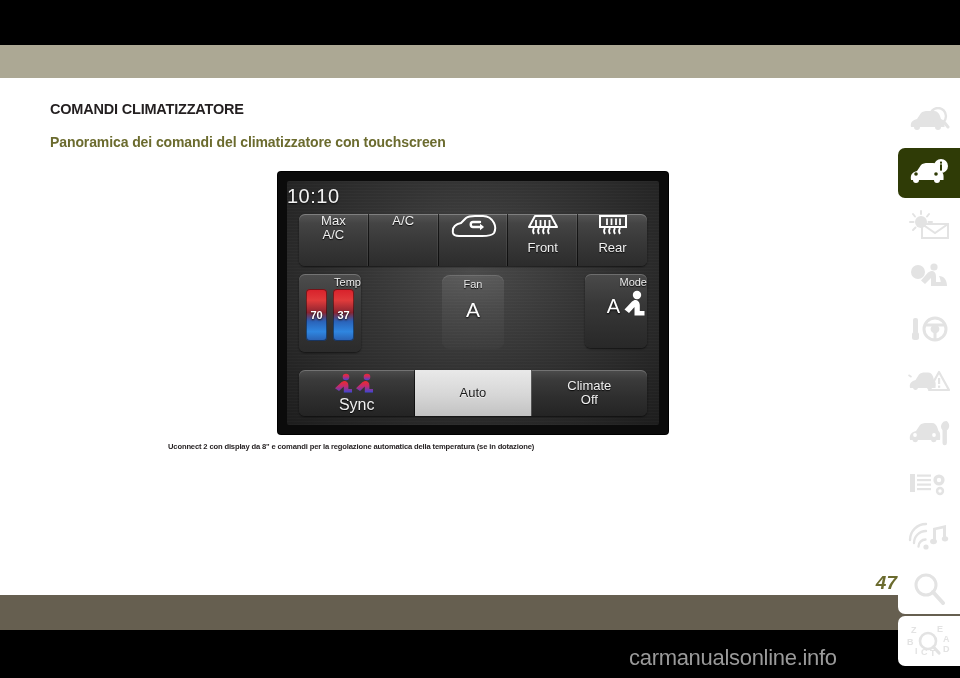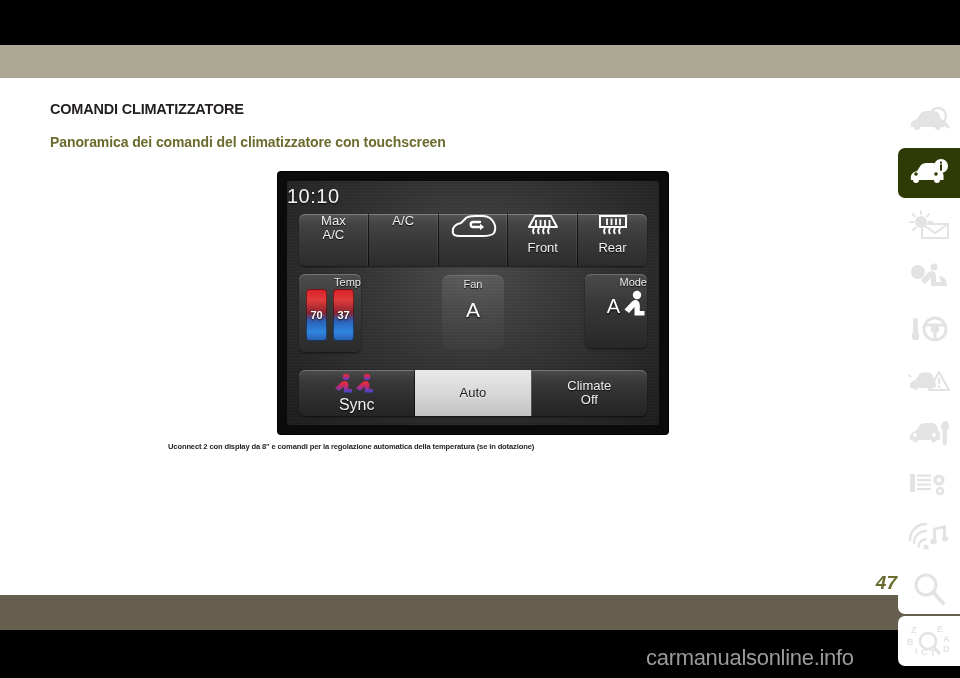--- a/index.html
+++ b/index.html
@@ -140,21 +140,21 @@
   }
   .tab.sel{background:#2f3b06;}
   .tab svg{display:block;}
 
   .pageno{
     position:absolute;right:63px;top:572px;
     font-size:19px;font-weight:bold;font-style:italic;color:#6b6b2e;
   }
   .watermark{
     position:absolute;left:629px;top:645px;
-    color:#9a9a9a;font-size:22px;letter-spacing:-0.3px;margin-left:17px;
+    color:#9a9a9a;font-size:22px;letter-spacing:-0.3px;
   }
 </style>
 </head>
 <body>
 
 <div class="page">
 
   <div class="band-tan"></div>
   <div class="paper"></div>
   <div class="band-bottom"></div>

